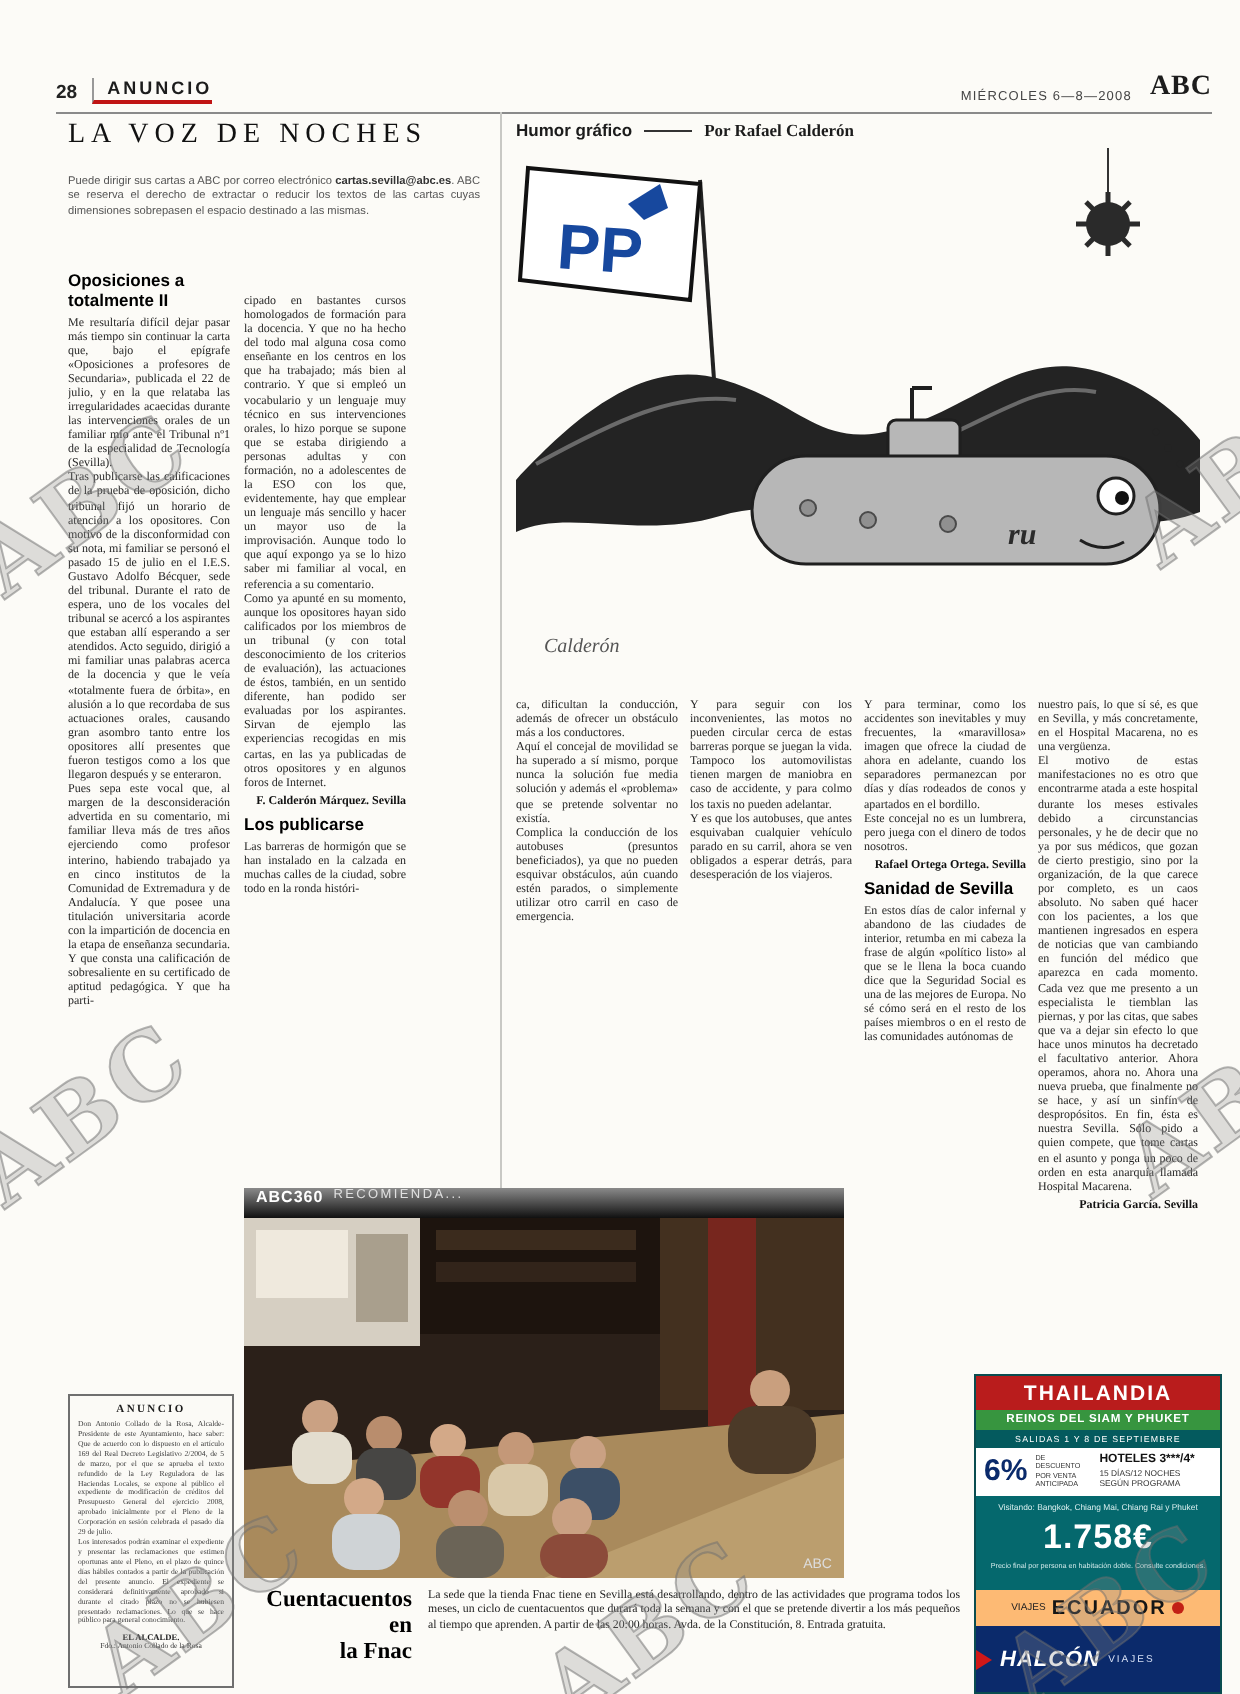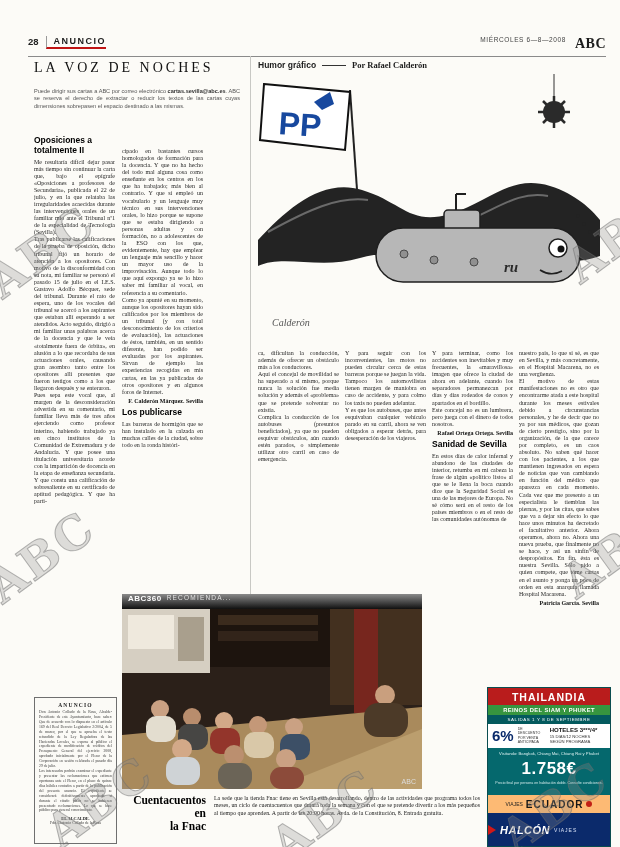--- a/index.html
+++ b/index.html
@@ -8,21 +8,21 @@
           overflow:hidden; font-family:"Liberation Serif", serif; color:#1c1c1c; }
 
   
   .wm { position:absolute; z-index:40; font-family:"DejaVu Serif", serif; font-weight:bold;
         font-size:46px; letter-spacing:2px; color:rgba(140,140,140,.28);
         -webkit-text-stroke:1px rgba(110,110,110,.5);
         transform:rotate(-36deg); pointer-events:none; user-select:none; }
 
   
   .masthead { position:absolute; left:28px; top:36px; width:578px; display:flex;
-              align-items:flex-start; border-bottom:1px solid #8a8a8a; padding-bottom:4px;
+              align-items:flex-end; border-bottom:1px solid #8a8a8a; padding-bottom:4px;
               font-family:"Liberation Sans", sans-serif; }
   .pnum { font-size:9.5px; font-weight:bold; color:#222; }
   .sect { font-size:9px; font-weight:bold; letter-spacing:1.5px; margin-left:7px; padding-left:7px;
           border-left:1px solid #999; border-bottom:2px solid #c01414; padding-bottom:1px; }
   .mh-spacer { flex:1; }
   .mdate { font-size:6.5px; letter-spacing:.6px; color:#444; margin-right:9px; }
   .mbrand { font-family:"Liberation Serif", serif; font-size:14px; font-weight:bold; letter-spacing:.5px; }
 
   
   .voz-title { position:absolute; left:34px; top:60px; font-size:14px; font-weight:normal;

